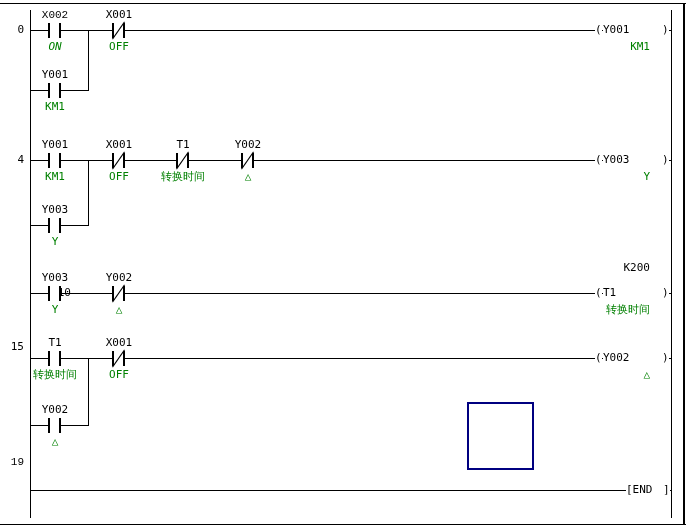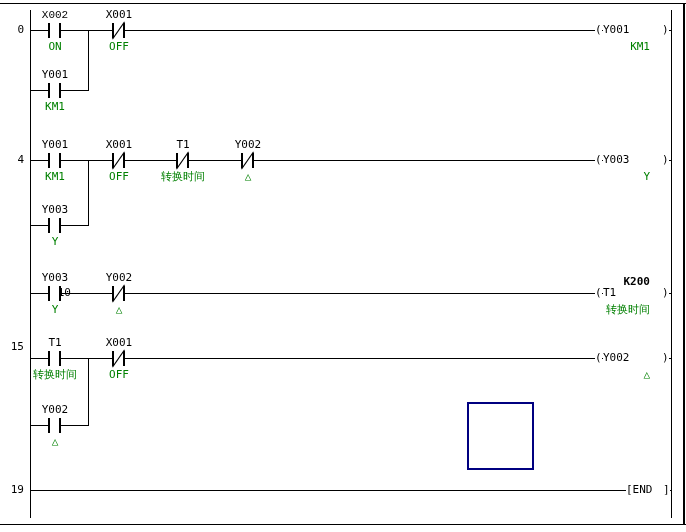--- a/index.html
+++ b/index.html
@@ -33,21 +33,21 @@
   <div class="vline" style="left:671px;top:10px;height:508px;"></div>
 
   <div class="rownum" style="top:23px;">0</div>
   <div class="hline" style="left:30px;top:30px;width:642px;"></div>
 
   <div class="lbl center" style="left:20px;top:8px;width:70px;font-family:Liberation Mono, monospace;">X002</div>
   <div class="contact" style="left:48px;top:23px;">
     <span class="bar l"></span>
     <span class="bar r"></span>
   </div>
-  <div class="lbl center comment" style="left:20px;top:40px;width:70px;">ON</div>
+  <div class="lbl center comment" style="left:20px;top:40px;width:70px;font-style:italic;">ON</div>
 
   <div class="lbl center" style="left:84px;top:8px;width:70px;">X001</div>
   <div class="contact" style="left:112px;top:23px;">
     <span class="bar l"></span>
     <span class="bar r"></span>
     <span class="slash"></span>
   </div>
   <div class="lbl center comment" style="left:84px;top:40px;width:70px;">OFF</div>
 
   <div class="lbl mask" style="left:595px;top:23px;">(</div>
@@ -123,21 +123,21 @@
   <div class="lbl center comment" style="left:20px;top:303px;width:70px;">Y</div>
 
   <div class="lbl center" style="left:84px;top:271px;width:70px;">Y002</div>
   <div class="contact" style="left:112px;top:286px;">
     <span class="bar l"></span>
     <span class="bar r"></span>
     <span class="slash"></span>
   </div>
   <div class="lbl center comment" style="left:84px;top:303px;width:70px;">△</div>
 
-  <div class="lbl right" style="left:560px;top:275px;width:90px;font-weight:bold;">K200</div>
+  <div class="lbl right" style="left:560px;top:261px;width:90px;">K200</div>
   <div class="lbl mask" style="left:595px;top:286px;">(</div>
   <div class="lbl mask" style="left:603px;top:286px;width:59px;">T1</div>
   <div class="lbl mask" style="left:662px;top:286px;">)</div>
   <div class="lbl comment right" style="left:560px;top:303px;width:90px;">转换时间</div>
 
   <div class="rownum" style="top:340px;">15</div>
   <div class="hline" style="left:30px;top:358px;width:642px;"></div>
 
   <div class="lbl center" style="left:20px;top:336px;width:70px;">T1</div>
   <div class="contact" style="left:48px;top:351px;">
@@ -163,18 +163,18 @@
   <div class="hline" style="left:30px;top:425px;width:59px;"></div>
   <div class="lbl center" style="left:20px;top:403px;width:70px;">Y002</div>
   <div class="contact" style="left:48px;top:418px;">
     <span class="bar l"></span>
     <span class="bar r"></span>
   </div>
   <div class="lbl center comment" style="left:20px;top:435px;width:70px;">△</div>
 
   <div class="selbox" style="left:467px;top:402px;width:63px;height:64px;"></div>
 
-  <div class="rownum" style="top:483px;">19</div>
+  <div class="rownum" style="top:455px;font-family:Liberation Mono, monospace;">19</div>
   <div class="hline" style="left:30px;top:490px;width:642px;"></div>
   <div class="lbl mask" style="left:626px;top:483px;width:37px;">[END</div>
   <div class="lbl mask" style="left:663px;top:483px;">]</div>
 
 </div>
 
 </body></html>

